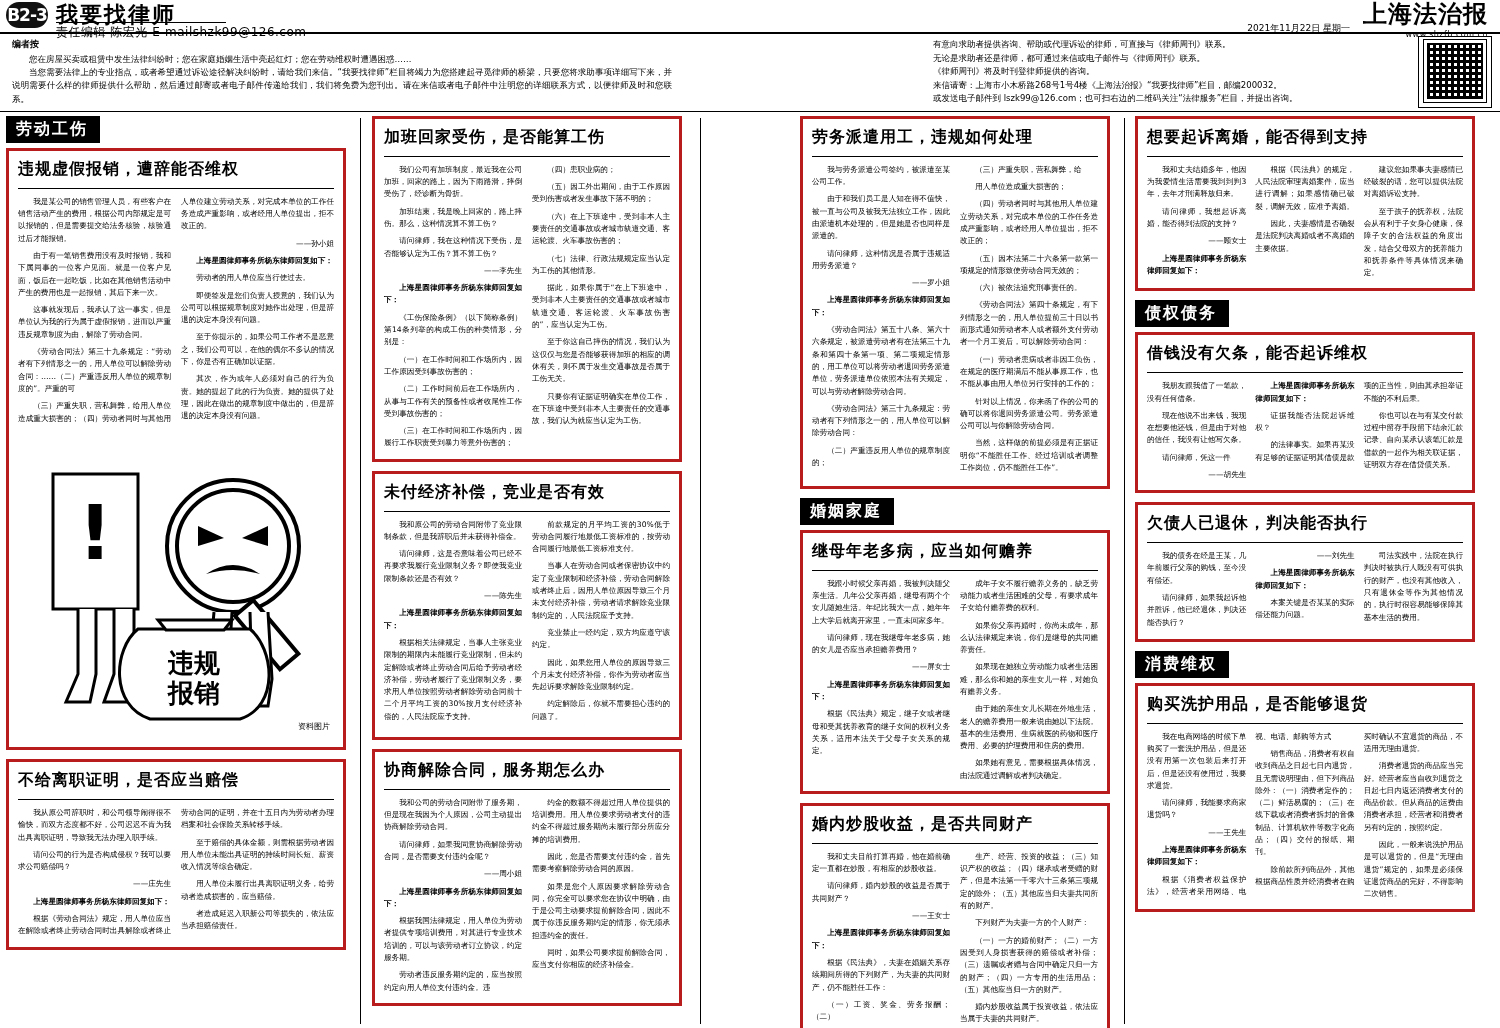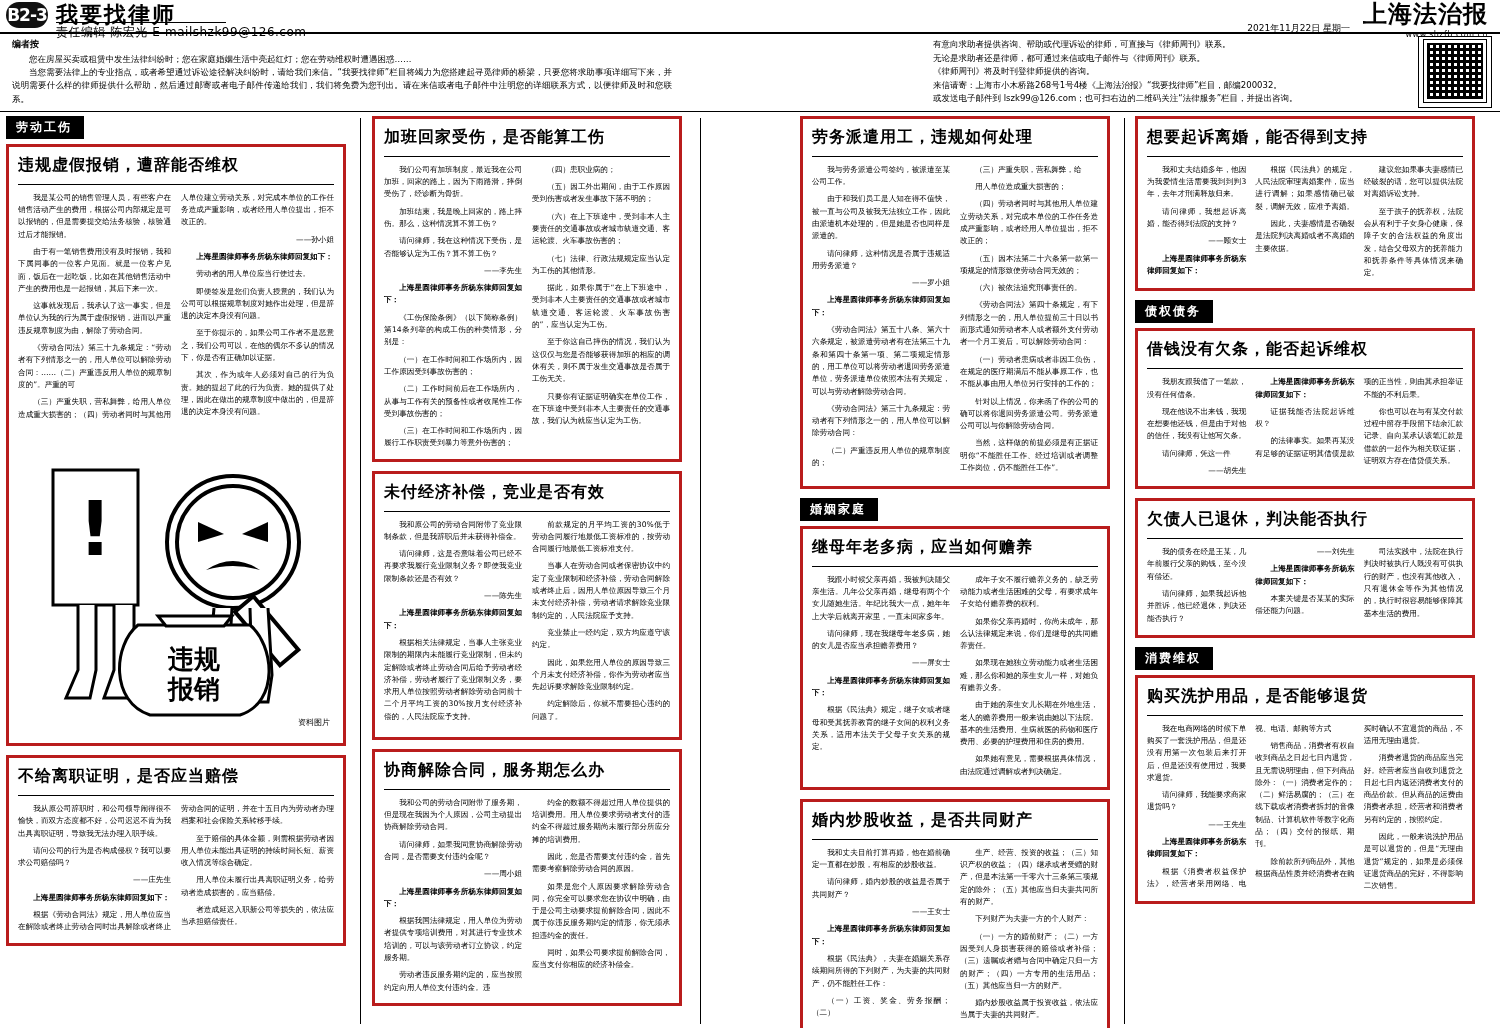--- a/index.html
+++ b/index.html
@@ -68,21 +68,21 @@
   .c1 { left:6px;   width:340px; }
   .c2 { left:372px; width:310px; }
   .c3 { left:800px; width:310px; }
   .c4 { left:1135px; width:340px; }
 
   .vrule { position:absolute; top:118px; width:0; border-left:1px solid #000; height:906px; }
 
   
   .sec-label {
     display:inline-block; background:#000; color:#fff;
-    font-size:12px; font-weight:bold; letter-spacing:2px;
+    font-size:16px; font-weight:bold; letter-spacing:2px;
     padding:3px 12px 3px 10px; margin-bottom:5px;
   }
 
   
   .art {
     border:3px solid #b91c1c; padding:8px 9px 9px 9px; margin-bottom:9px; background:#fff;
   }
   .art h2 {
     margin:0 0 8px 0; font-size:16px; font-weight:bold; letter-spacing:1px;
     font-family:"DejaVu Serif", serif; line-height:1.3;

